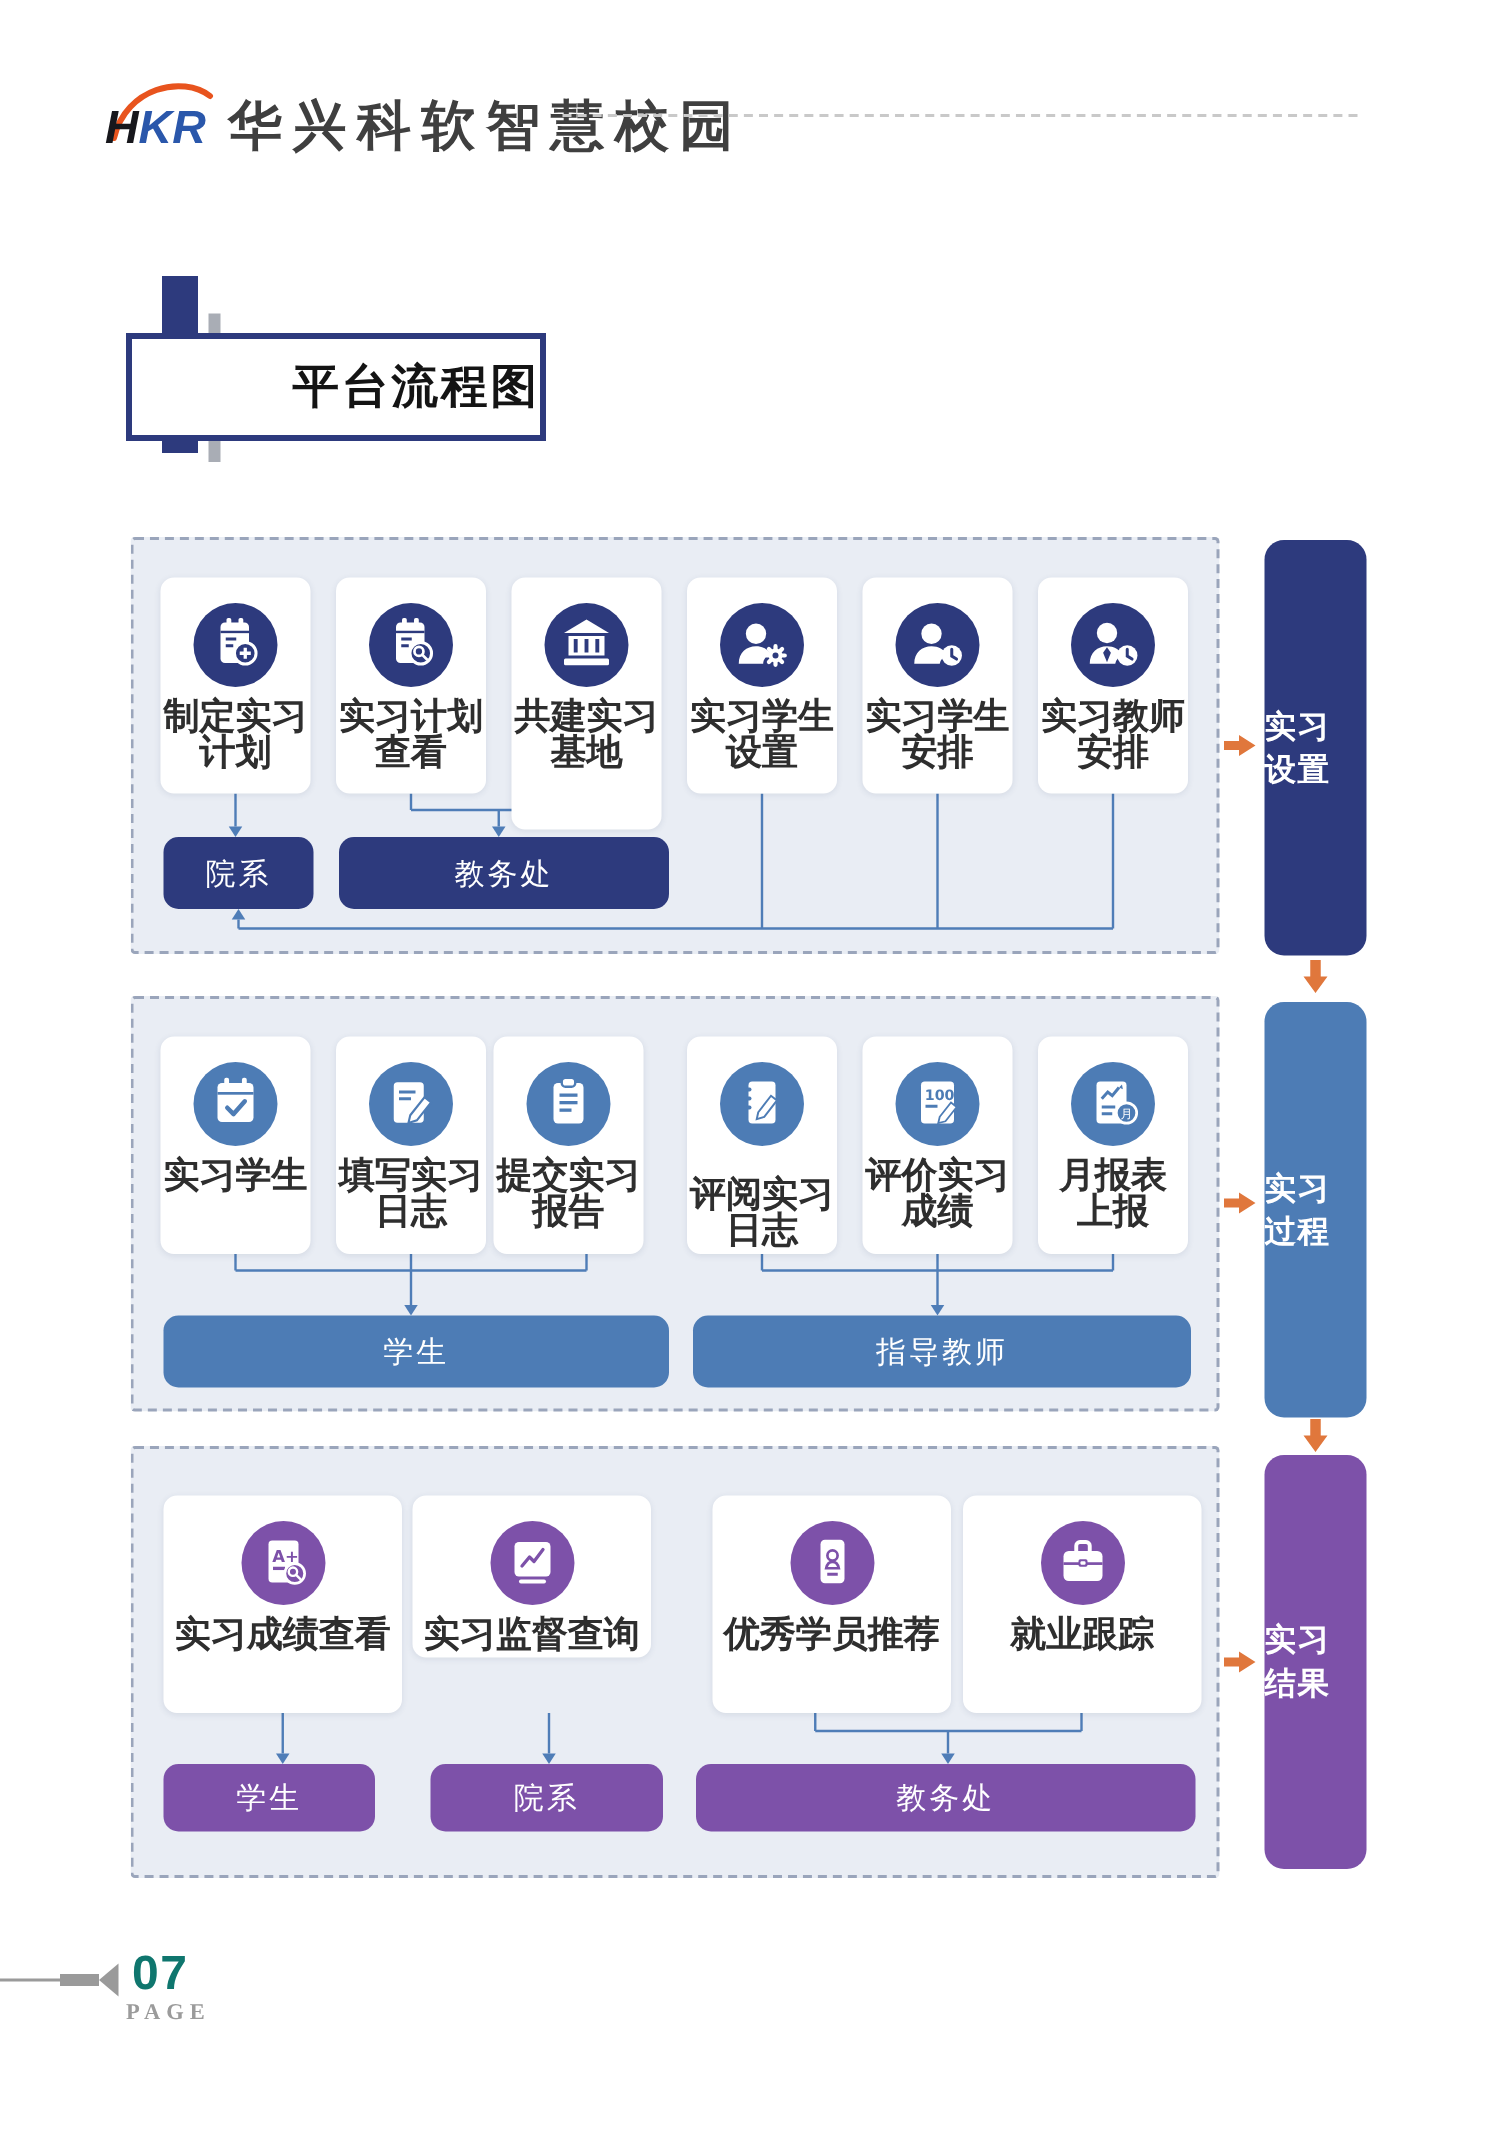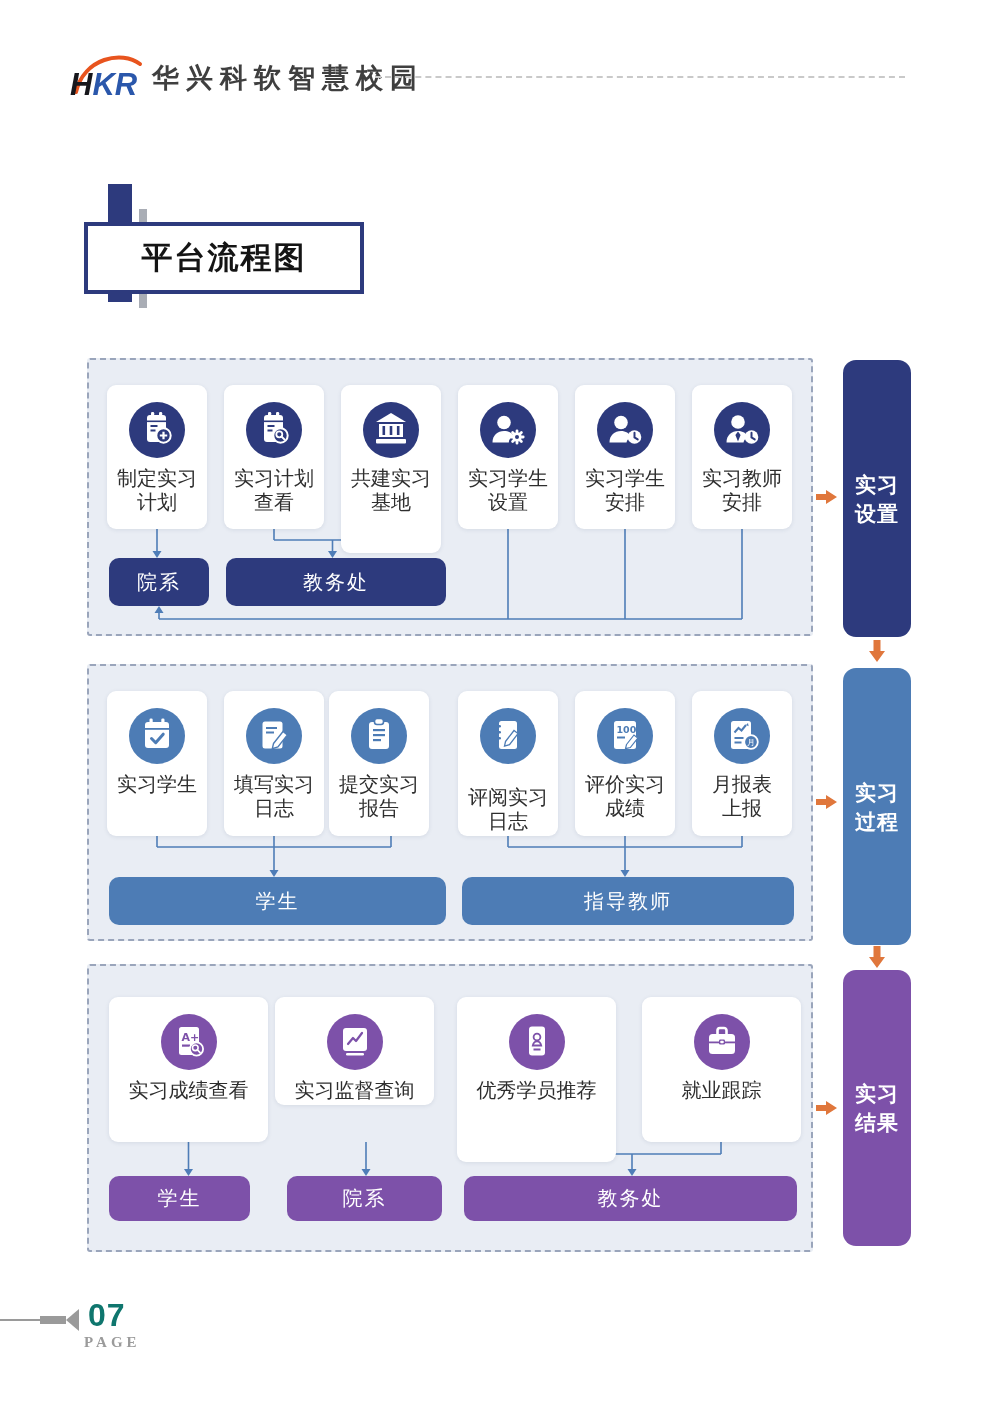--- a/index.html
+++ b/index.html
@@ -1,44 +1,44 @@
 <!DOCTYPE html>
 <html><head>
 <meta charset="utf-8">
 <style>
   html,body{margin:0;padding:0;background:#fff;}
   .page{position:relative;width:1000px;height:1423px;background:#fff;overflow:hidden;
         font-family:"Liberation Sans",sans-serif;}
   
   .hdr-logo{position:absolute;left:68px;top:50px;width:76px;height:54px;}
-  .hdr-brand{position:absolute;left:152px;top:60px;font-size:27px;font-weight:700;
+  .hdr-brand{position:absolute;left:152px;top:60px;font-size:36px;font-weight:700;
              color:#3f3f3f;letter-spacing:7px;}
   .hdr-dash{position:absolute;left:375px;top:76px;width:530px;border-top:2px dashed #c9c9c9;}
   
   .tb-navybar{position:absolute;left:108px;top:184px;width:24px;height:118px;background:#2d3a7d;}
   .tb-graybar{position:absolute;left:139px;top:209px;width:8px;height:99px;background:#a9adb5;}
   .tb-box{position:absolute;left:84px;top:222px;width:272px;height:64px;background:#fff;
-          border:4px solid #2d3a7d;display:flex;align-items:center;justify-content:center;}
+          border:4px solid #2d3a7d;display:flex;align-items:center;justify-content:flex-end;}
   .tb-box span{font-size:31px;font-weight:800;color:#141414;letter-spacing:2px;}
   
   .section{position:absolute;left:87px;width:726px;background:#e9edf4;
            border:2px dashed #9aa5bb;border-radius:3px;box-sizing:border-box;}
   .card{position:absolute;background:#fff;border-radius:9px;box-shadow:0 1px 4px rgba(40,60,100,.10);
         display:flex;flex-direction:column;align-items:center;}
   .circ{width:56px;height:56px;border-radius:50%;margin-top:17px;display:flex;
         align-items:center;justify-content:center;flex:0 0 auto;}
   .circ svg{width:48px;height:48px;display:block;}
-  .card-label{margin-top:8px;text-align:center;font-size:20px;font-weight:400;color:#2e2e2e;
+  .card-label{margin-top:8px;text-align:center;font-size:24px;font-weight:700;color:#2e2e2e;
               line-height:24px;}
   .role{position:absolute;border-radius:10px;color:#fff;font-size:20px;font-weight:500;
         display:flex;align-items:center;justify-content:center;letter-spacing:2px;}
   .conn{position:absolute;left:0;top:0;pointer-events:none;}
   
   .rlabel{position:absolute;left:843px;width:68px;border-radius:13px;color:#fff;
-          display:flex;align-items:center;justify-content:center;text-align:center;
+          display:flex;align-items:center;text-align:center;
           font-size:21px;font-weight:700;line-height:29px;letter-spacing:1px;}
   .oarrow{position:absolute;}
   
   .foot-line{position:absolute;left:0;top:1319px;width:42px;height:2px;background:#9a9a9a;}
   .foot-bar{position:absolute;left:40px;top:1316px;width:26px;height:8px;background:#9a9a9a;}
   .foot-tri{position:absolute;left:66px;top:1309px;width:0;height:0;
             border-top:11px solid transparent;border-bottom:11px solid transparent;
             border-right:13px solid #9a9a9a;}
   .foot-num{position:absolute;left:88px;top:1297px;font-size:32px;font-weight:800;
             color:#0f766e;letter-spacing:1px;}
@@ -322,21 +322,21 @@
             <svg viewBox="0 0 48 48">
               <rect x="12" y="10" width="24" height="23" rx="3" fill="#fff"></rect>
               <path d="M17 26l5-6 3 3 6-8" stroke="var(--c)" stroke-width="2.2" fill="none" stroke-linecap="round" stroke-linejoin="round"></path>
               <rect x="15" y="35" width="18" height="2.6" rx="1.3" fill="#fff"></rect>
             </svg>
           </div>
           <div class="card-label">
             <div>实习监督查询</div>
           </div>
         </div>
-        <div class="card" style="left: 368px; top: 31px; width: 159px; height: 165px;">
+        <div class="card" style="left: 386px; top: 31px; width: 159px; height: 145px;">
           <div class="circ" style="background: rgb(125, 81, 169); --c: #7d51a9;">
             <svg viewBox="0 0 48 48">
               <rect x="16" y="8.5" width="16" height="29" rx="3" fill="#fff"></rect>
               <circle cx="24" cy="19" r="3.4" fill="none" stroke="var(--c)" stroke-width="1.8"></circle>
               <path d="M19.8 27.5c.6-2.8 2.3-4.2 4.2-4.2s3.6 1.4 4.2 4.2z" fill="none" stroke="var(--c)" stroke-width="1.8"></path>
               <rect x="20.5" y="30.5" width="7" height="2" fill="var(--c)"></rect>
             </svg>
           </div>
           <div class="card-label">
             <div>优秀学员推荐</div>

